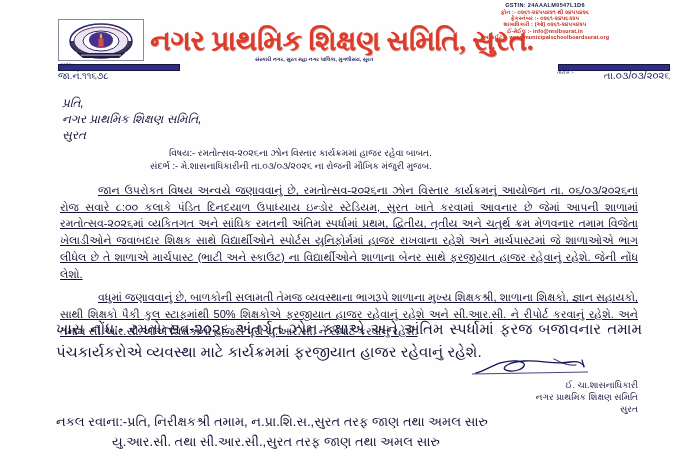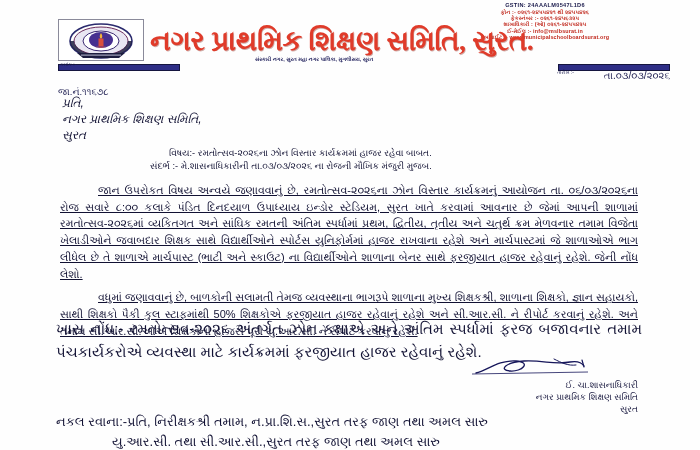--- a/index.html
+++ b/index.html
@@ -100,21 +100,20 @@
   .bar-right { right: 30px; top: 64px; width: 110px; }
 
   
   .ref-no {
     position: absolute;
     left: 58px;
     top: 70px;
     font-size: 9.5px;
     color: #1a1a4e;
     white-space: nowrap;
-    margin-top: 16px;
   }
   .ref-label {
     position: absolute;
     left: 60px;
     top: 60.5px;
     font-size: 5px;
     color: #1a1a4e;
   }
   .date-label {
     position: absolute;

